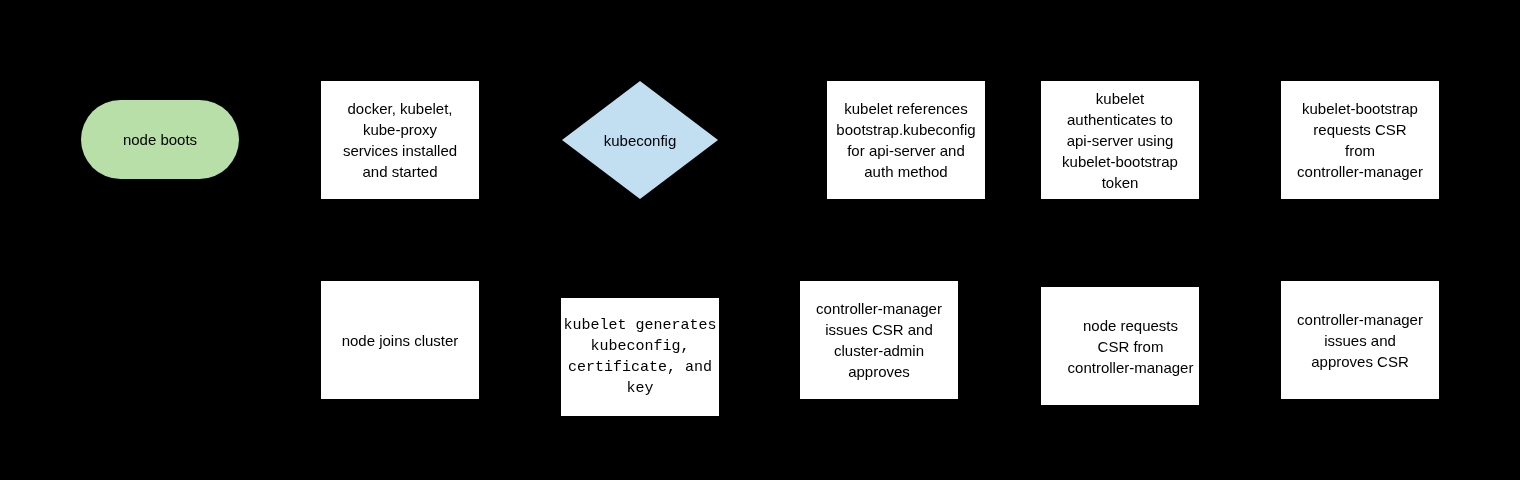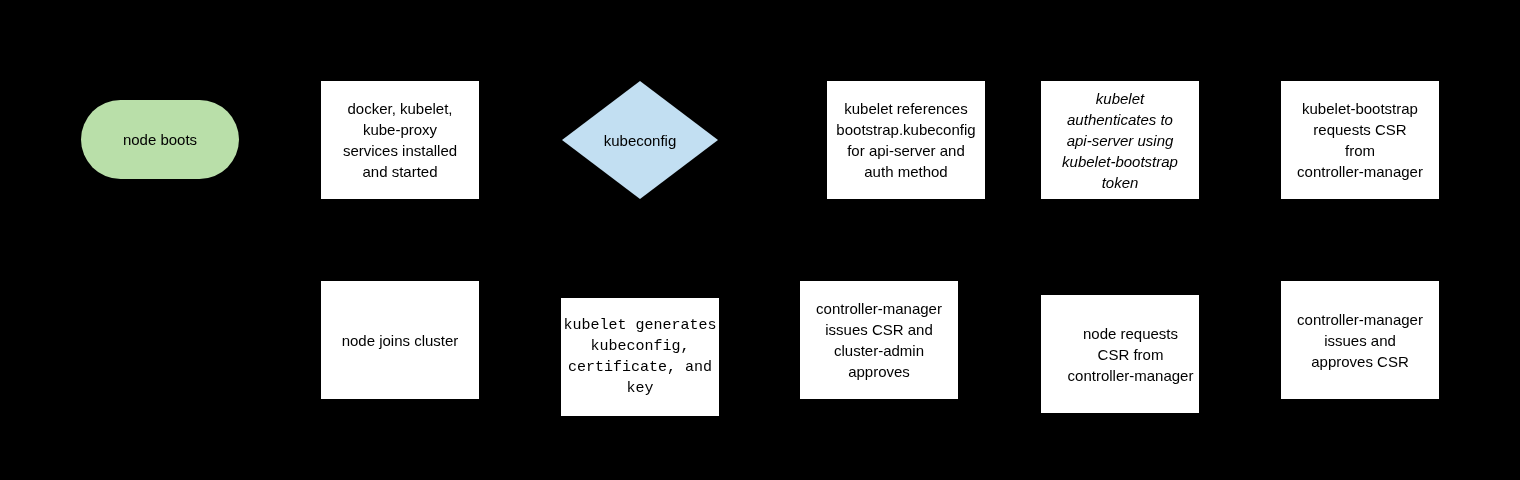--- a/index.html
+++ b/index.html
@@ -44,28 +44,28 @@
     background: #c2dff2;
     width: 156px;
     height: 118px;
     clip-path: polygon(50% 0, 100% 50%, 50% 100%, 0 50%);
   }
   
   .pos-pill-top   { left: 81px;   top: 100px; }
   .pos-box-1      { left: 321px;  top: 81px;  }
   .pos-diamond    { left: 562px;  top: 81px;  }
   .pos-box-2      { left: 800px;  top: 81px; margin-left: 27px;  }
-  .pos-box-3      { left: 1041px; top: 81px; font-style: italic;  }
+  .pos-box-3      { left: 1041px; top: 81px;  }
   .pos-box-4      { left: 1281px; top: 81px;  }
   
   .pos-pill-bot   { left: 81px;   top: 301px; }
   .pos-box-5      { left: 321px;  top: 281px; }
   .pos-box-6      { left: 561px;  top: 298px; font-family: Liberation Mono, monospace; }
   .pos-box-7      { left: 800px;  top: 281px; }
-  .pos-box-8      { left: 1041px; top: 295px; padding-left: 22px; }
+  .pos-box-8      { left: 1041px; top: 287px; padding-left: 22px; }
   .pos-box-9      { left: 1281px; top: 281px; }
   .label { display: inline-block; }
 </style>
 </head>
 <body>
 
 <div class="canvas">
 
   <div class="node terminator pos-pill-top">
     <span class="label">node boots</span>

